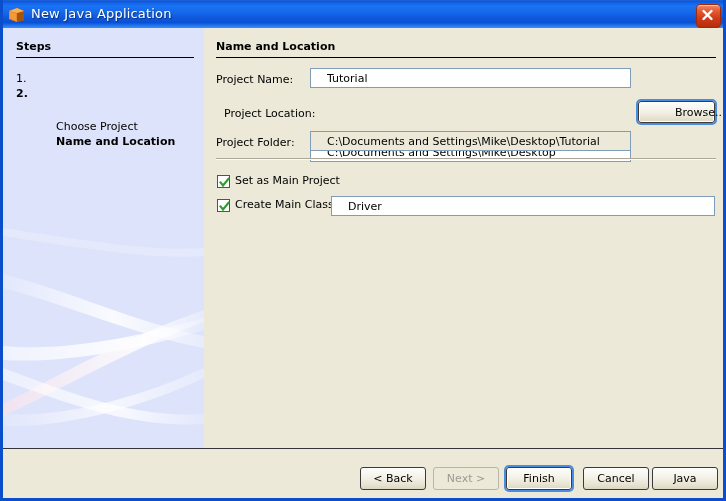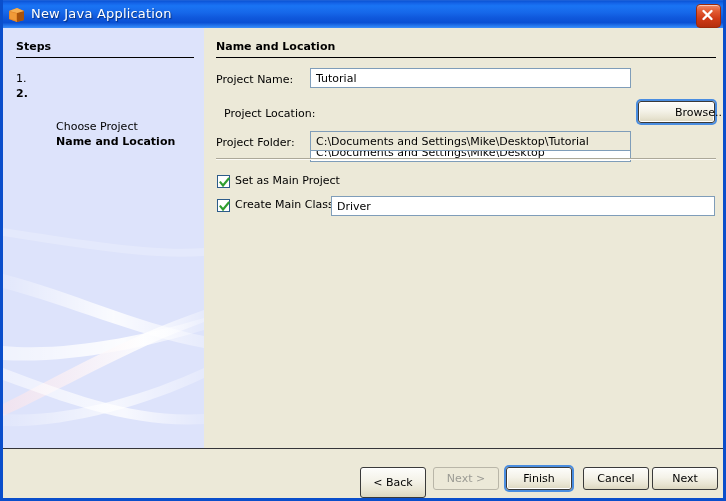--- a/index.html
+++ b/index.html
@@ -141,21 +141,21 @@
     font-size: 11px;
     white-space: nowrap;
   }
 
   .tf {
     position: absolute;
     box-sizing: border-box;
     height: 20px;
     background: #ffffff;
     border: 1px solid #7f9db9;
-    padding: 2px 0 0 5px;
+    padding: 2px 0 0 16px;
     font-family: "DejaVu Sans", "Liberation Sans", sans-serif;
     font-size: 11px;
     color: #000000;
     line-height: 16px;
     white-space: nowrap;
     overflow: hidden;
   }
   .tf.readonly {
     background: #ece9d8;
     color: #000000;
@@ -331,20 +331,20 @@
           <polyline points="1.5,5.5 4,8.5 9.5,1.8" fill="none" stroke="#2f9e2f" stroke-width="2.1" stroke-linecap="square" stroke-linejoin="miter"></polyline>
         </svg>
       </span>
       <span class="cb-text">Create Main Class</span>
     </div>
     <div class="tf" style="left:127px; top:168px; width:384px;">Driver</div>
   </div>
 
   <div class="sep-line"></div>
   <div class="buttonbar">
-    <button class="btn" style="left:357px; top:18px; width:66px; height:31px;">&lt; Back</button>
+    <button class="btn" style="left:357px; top:18px; width:66px; height:23px;">&lt; Back</button>
     <button class="btn disabled" style="left:430px; top:18px; width:66px; height:23px;">Next &gt;</button>
     <button class="btn default-btn" style="left:503px; top:18px; width:66px; height:23px;">Finish</button>
     <button class="btn" style="left:580px; top:18px; width:66px; height:23px;">Cancel</button>
-    <button class="btn" style="left:649px; top:18px; width:66px; height:23px;">Next</button>
+    <button class="btn" style="left:649px; top:18px; width:66px; height:23px;">Java</button>
   </div>
 
 </div>
 
 </body></html>

